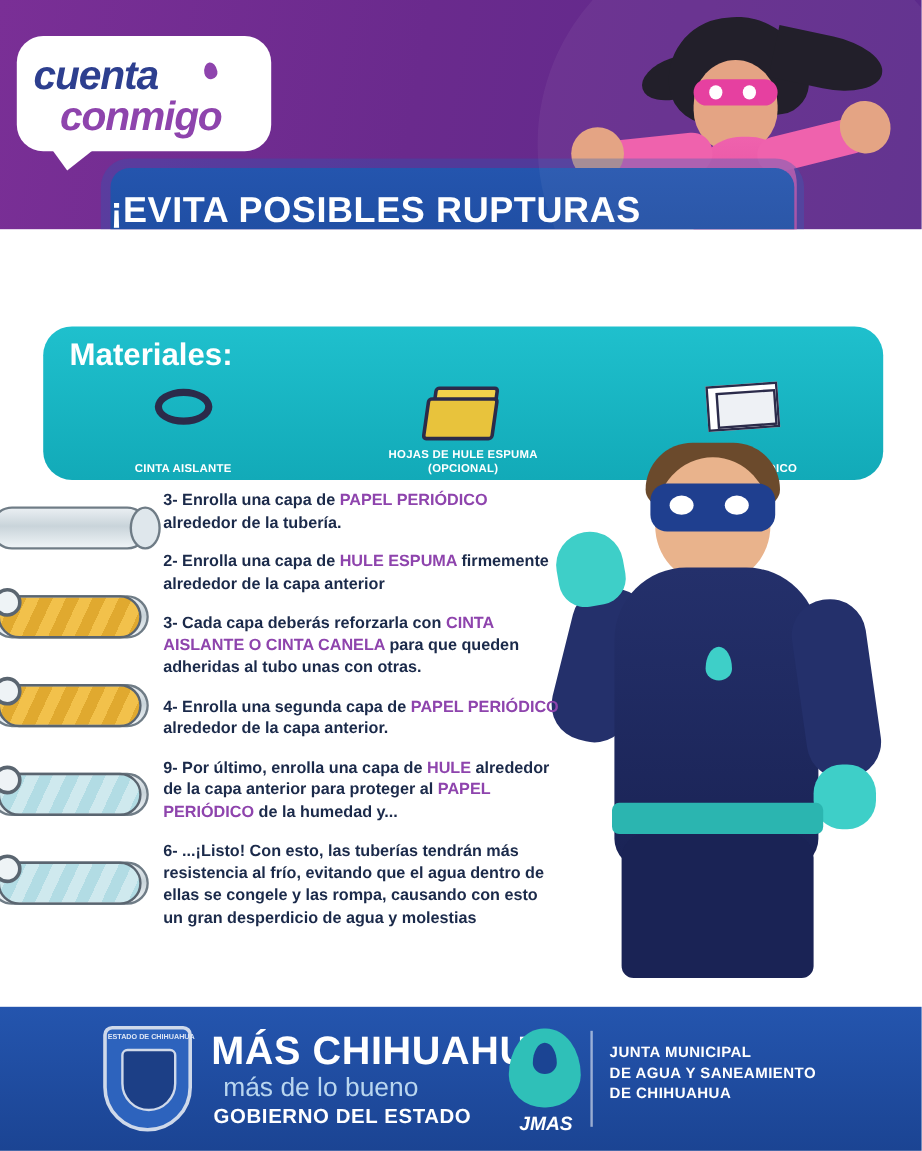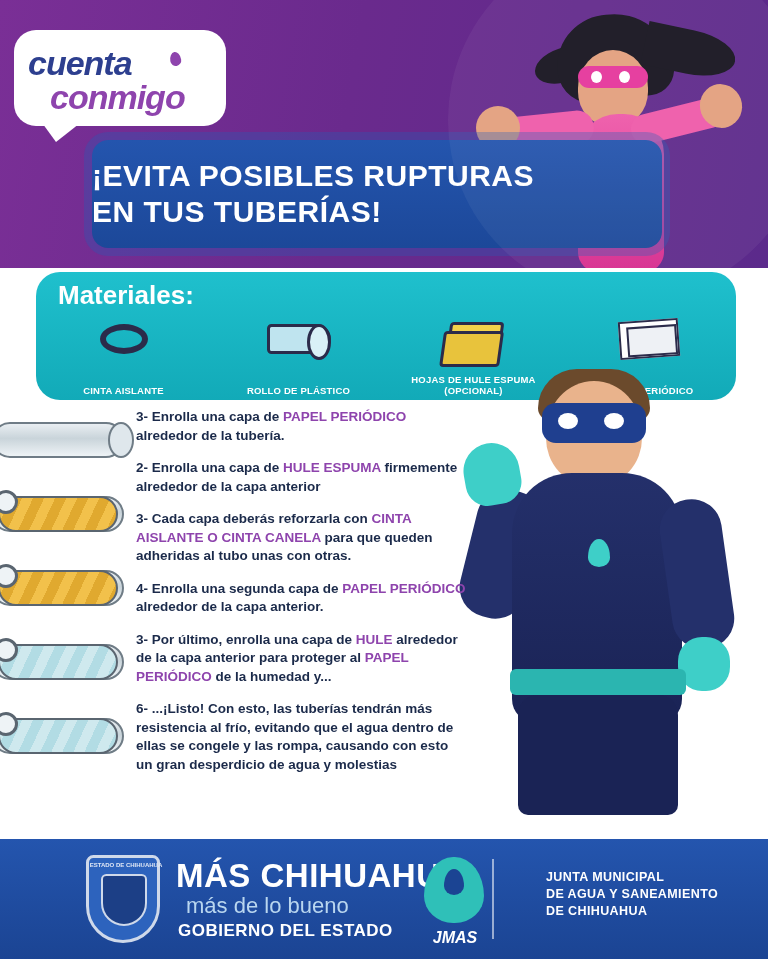--- a/index.html
+++ b/index.html
@@ -8,21 +8,21 @@
     font-family: "Liberation Sans", sans-serif;
     background: #ffffff;
     overflow: hidden;
     position: relative;
   }
 
   
   .top-band {
     position: absolute;
     left: 0; top: 0;
-    width: 768px; height: 268px;
+    width: 768px; height: 191px;
     background: #6b2b8e;
     background: linear-gradient(100deg, #7a2f96 0%, #6a2a8d 45%, #5b2a8b 100%);
     overflow: hidden;
   }
   .top-band:after {
     content: "";
     position: absolute;
     right: -40px; top: -60px;
     width: 360px; height: 360px;
     border-radius: 50%;
@@ -331,21 +331,20 @@
   }
   .jmas-text {
     position: absolute; left: 424px; top: 90px;
     width: 62px; text-align: center;
     color: #ffffff; font-size: 16px; font-weight: bold; font-style: italic;
   }
   .jmas-lines {
     position: absolute; left: 508px; top: 30px;
     color: #ffffff; font-size: 12.5px; font-weight: bold; line-height: 17px;
     letter-spacing: 0.4px;
-    margin-left: 38px;
   }
 
   
   .white-strip {
     position:absolute; left:0; bottom:120px; width:768px; height:14px; background:#ffffff;
   }
 </style>
 </head>
 <body>
 
@@ -386,26 +385,20 @@
   <div class="mat-row">
 
 
     <div class="mat">
       <div class="mat-ico">
           <span class="ic-tape-black"></span>
         </div>
       <div class="mat-label">CINTA AISLANTE</div>
     </div>
 
-    <div class="mat">
-      <div class="mat-ico">
-          <span class="ic-roll"></span>
-        </div>
-      <div class="mat-label">ROLLO DE PLÁSTICO</div>
-    </div>
 
     <div class="mat">
       <div class="mat-ico">
           <span class="ic-foam"></span>
         </div>
       <div class="mat-label">
         <div>HOJAS DE HULE ESPUMA</div>
         <div>(OPCIONAL)</div>
       </div>
     </div>
@@ -470,21 +463,21 @@
   <div class="step">
     <span>2- Enrolla una capa de </span><span class="hl-purple">HULE ESPUMA</span><span> firmemente alrededor de la capa anterior</span>
   </div>
   <div class="step">
     <span>3- Cada capa deberás reforzarla con </span><span class="hl-purple">CINTA AISLANTE O CINTA CANELA</span><span> para que queden adheridas al tubo unas con otras.</span>
   </div>
   <div class="step">
     <span>4- Enrolla una segunda capa de </span><span class="hl-purple">PAPEL PERIÓDICO</span><span> alrededor de la capa anterior.</span>
   </div>
   <div class="step">
-    <span>3- Por último, enrolla una capa de </span><span class="hl-purple">HULE</span><span> alrededor de la capa anterior para proteger al </span><span class="hl-purple">PAPEL PERIÓDICO</span><span> de la humedad y...</span>
+    <span>9- Por último, enrolla una capa de </span><span class="hl-purple">HULE</span><span> alrededor de la capa anterior para proteger al </span><span class="hl-purple">PAPEL PERIÓDICO</span><span> de la humedad y...</span>
   </div>
   <div class="step">
     <span>6- ...¡Listo! Con esto, las tuberías tendrán más resistencia al frío, evitando que el agua dentro de ellas se congele y las rompa, causando con esto un gran desperdicio de agua y molestias</span>
   </div>
 </div>
 
 <div class="white-strip"></div>
 
 <div class="footer">
   <div class="shield">

